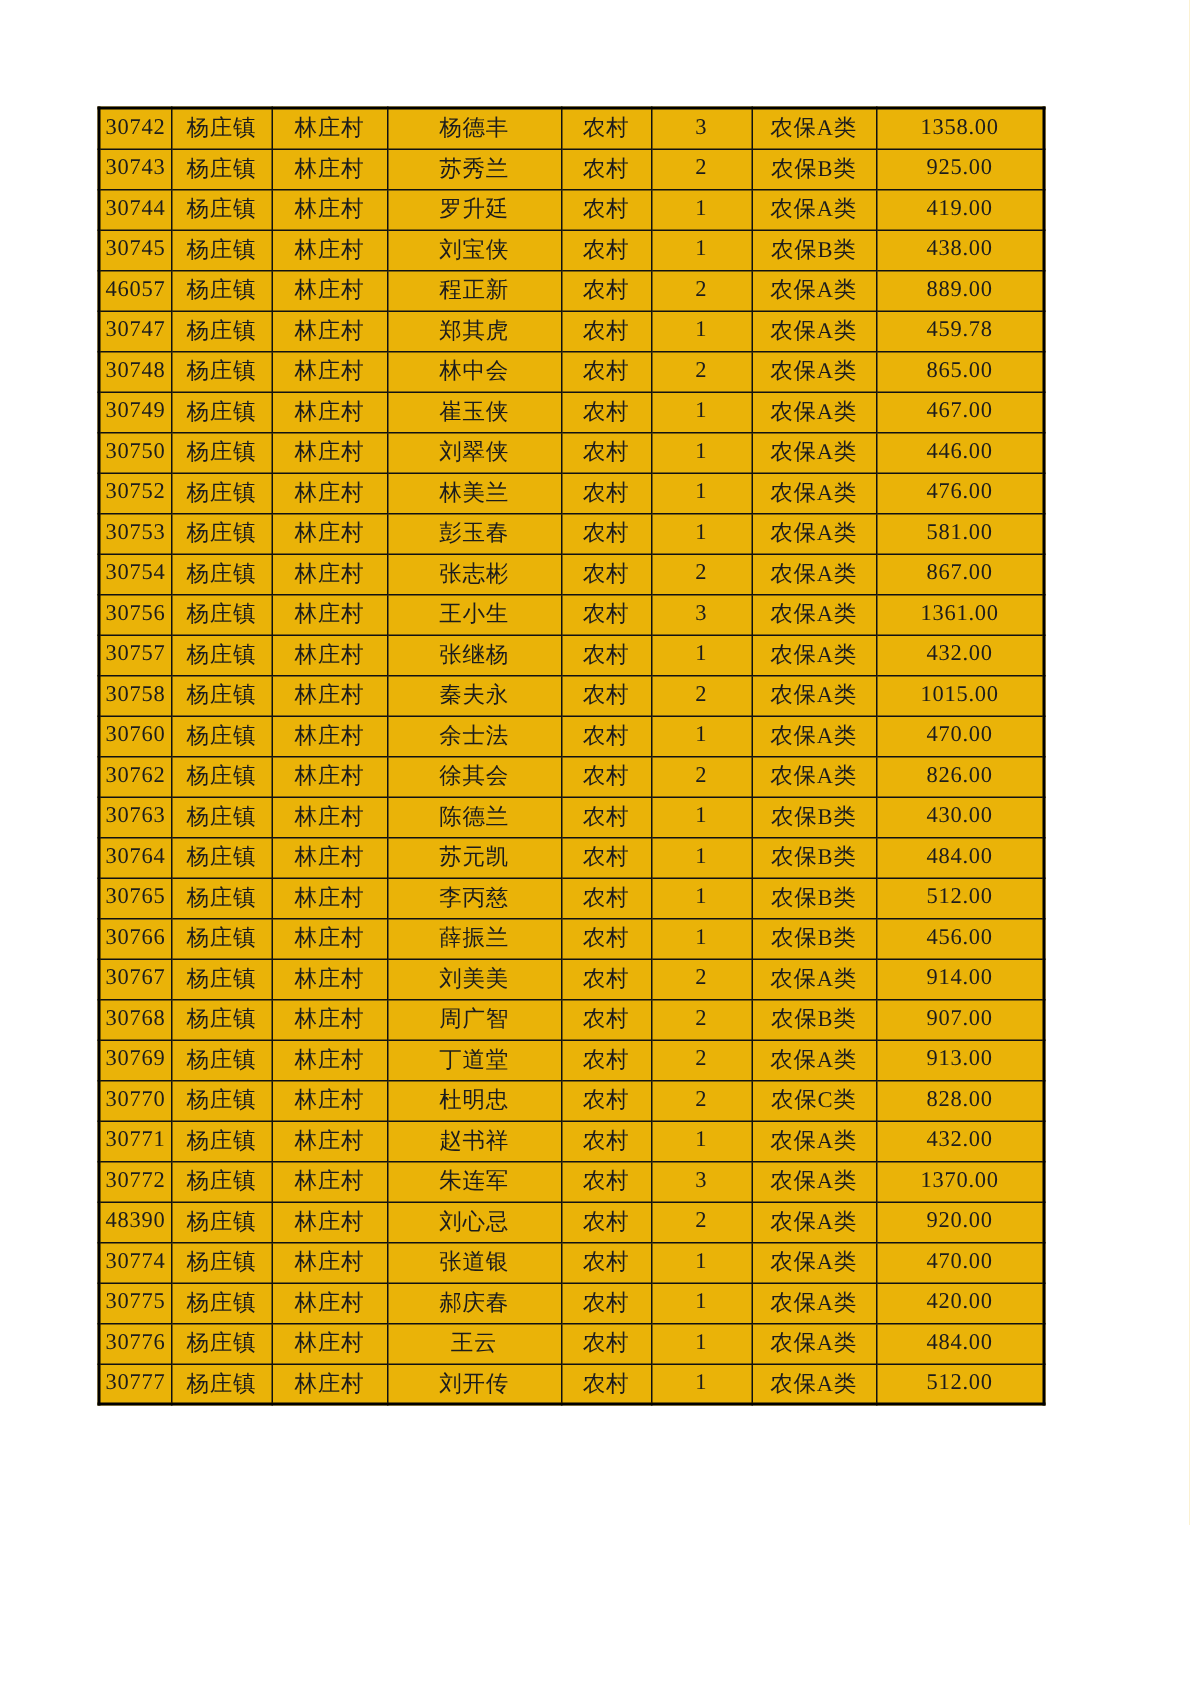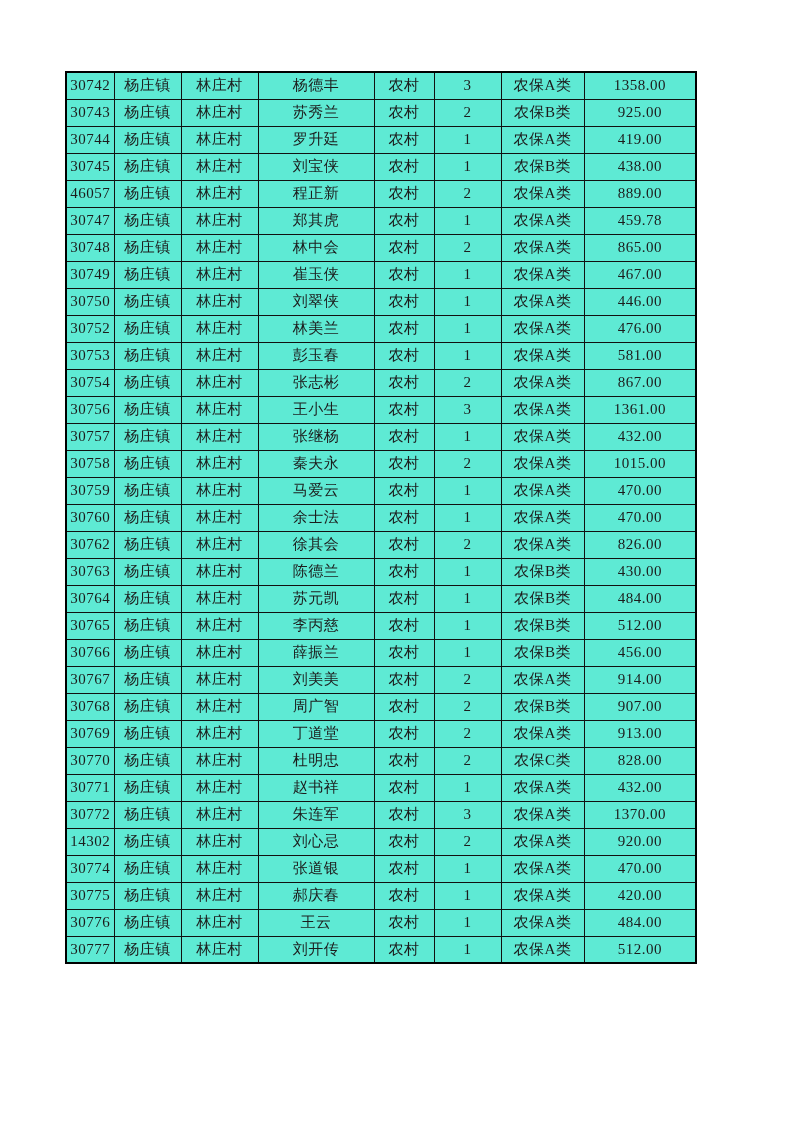--- a/index.html
+++ b/index.html
@@ -18,21 +18,21 @@
     background: #ffffff;
     overflow: hidden;
   }
 
   table.roster {
     position: absolute;
     left: 65px;
     top: 71px;
     border-collapse: collapse;
     table-layout: fixed;
-    background: #5eead4;
+    background: #eab308;
     border: 2px solid #000000;
   }
 
   table.roster td {
     border: 1px solid #111111;
     height: 27px;
     text-align: center;
     vertical-align: middle;
     font-size: 15px;
     color: #1c1c1c;
@@ -212,30 +212,20 @@
           <td>30758</td>
           <td>杨庄镇</td>
           <td>林庄村</td>
           <td>秦夫永</td>
           <td>农村</td>
           <td>2</td>
           <td>农保A类</td>
           <td>1015.00</td>
         </tr>
         <tr>
-          <td>30759</td>
-          <td>杨庄镇</td>
-          <td>林庄村</td>
-          <td>马爱云</td>
-          <td>农村</td>
-          <td>1</td>
-          <td>农保A类</td>
-          <td>470.00</td>
-        </tr>
-        <tr>
           <td>30760</td>
           <td>杨庄镇</td>
           <td>林庄村</td>
           <td>余士法</td>
           <td>农村</td>
           <td>1</td>
           <td>农保A类</td>
           <td>470.00</td>
         </tr>
         <tr>
@@ -342,21 +332,21 @@
           <td>30772</td>
           <td>杨庄镇</td>
           <td>林庄村</td>
           <td>朱连军</td>
           <td>农村</td>
           <td>3</td>
           <td>农保A类</td>
           <td>1370.00</td>
         </tr>
         <tr>
-          <td>14302</td>
+          <td>48390</td>
           <td>杨庄镇</td>
           <td>林庄村</td>
           <td>刘心忌</td>
           <td>农村</td>
           <td>2</td>
           <td>农保A类</td>
           <td>920.00</td>
         </tr>
         <tr>
           <td>30774</td>

